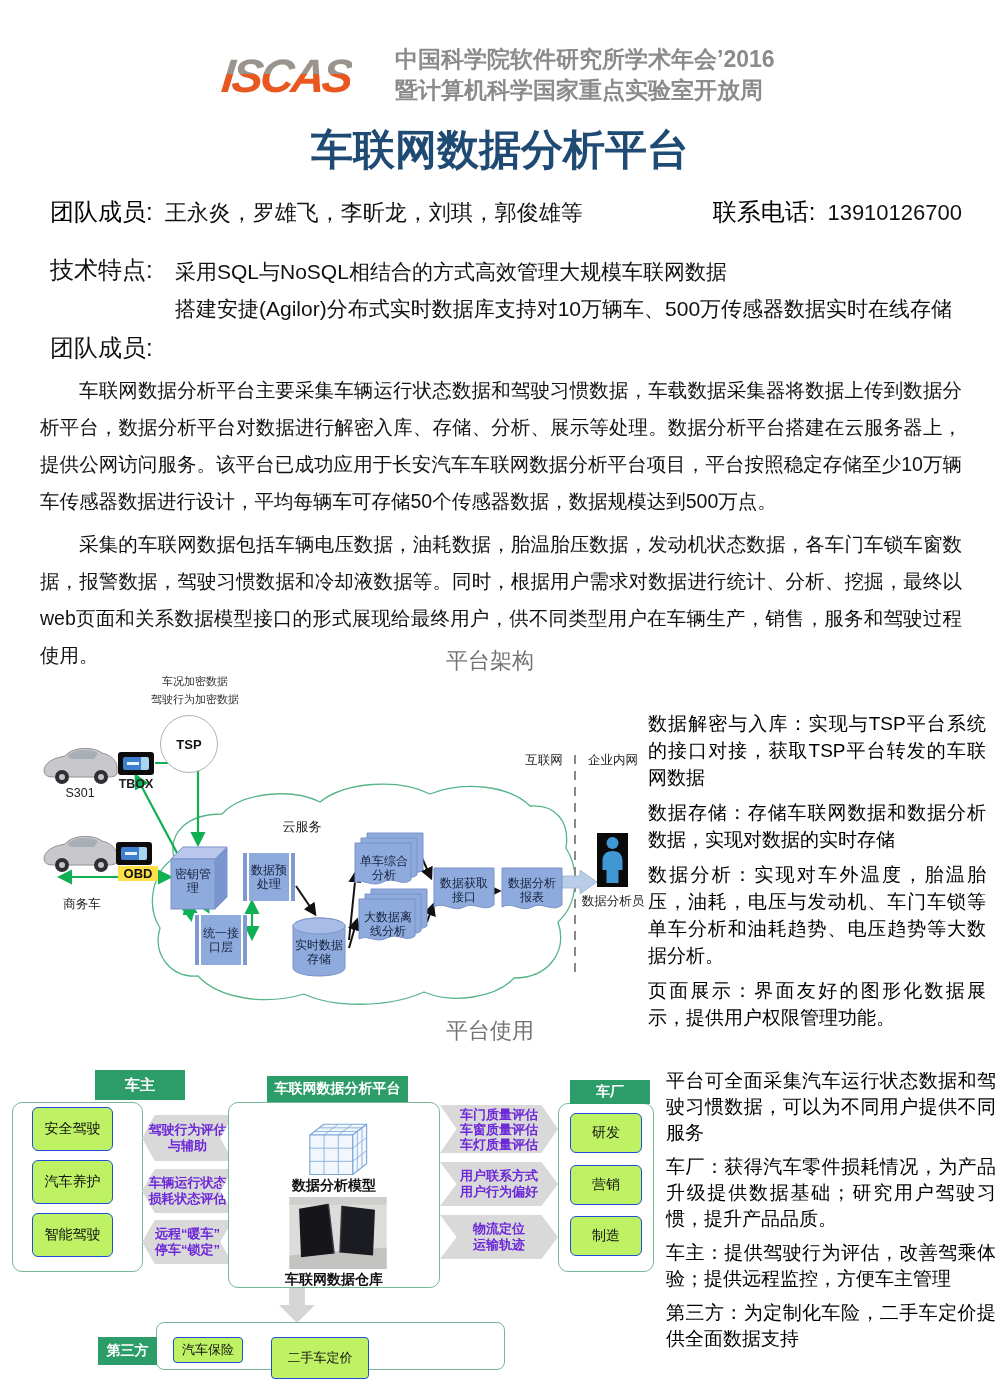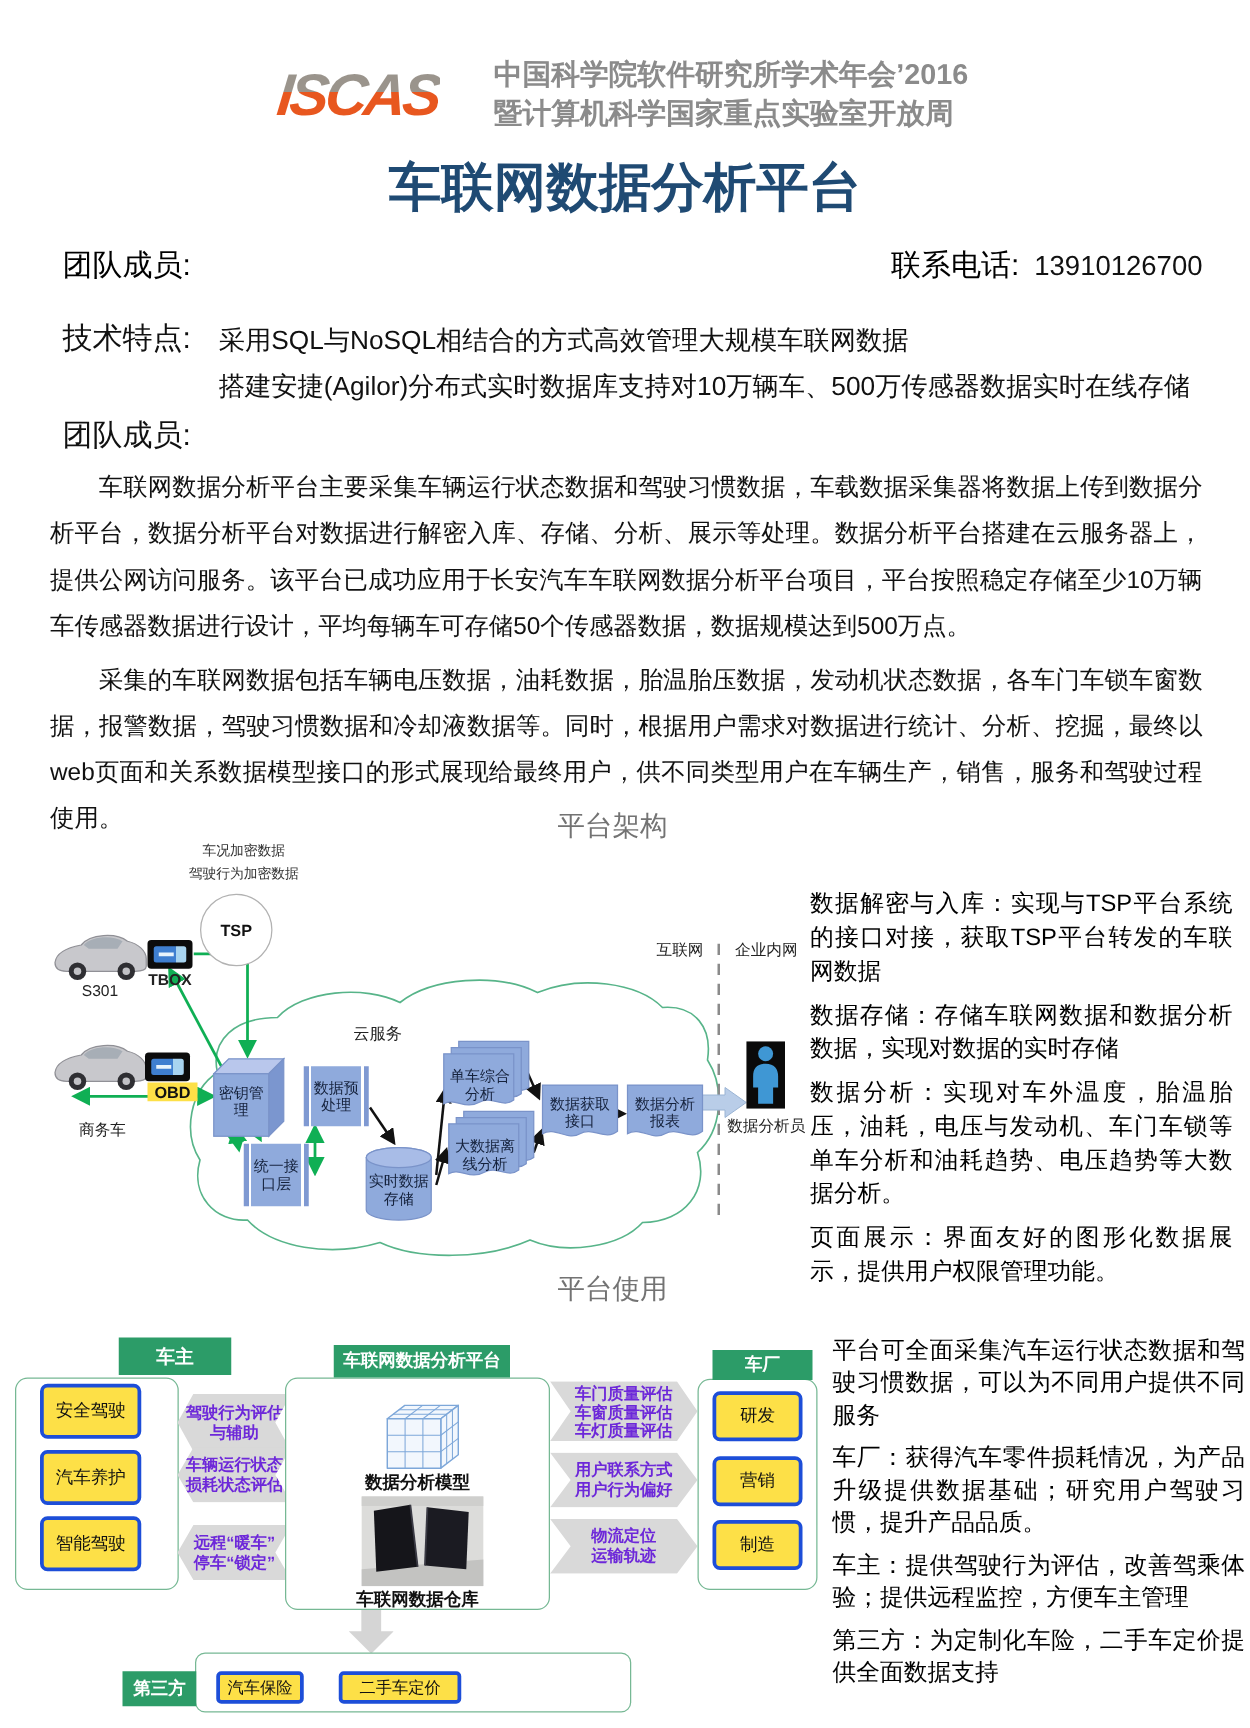--- a/index.html
+++ b/index.html
@@ -64,21 +64,21 @@
   .notes{position:absolute;font-size:19px;color:#000;}
   #arch-notes{left:648px;top:710px;width:338px;line-height:27px;}
   #usage-notes{left:666px;top:1068px;width:330px;line-height:26px;}
   .notes p{margin:0 0 8px 0;text-align:justify;}
 
   
   #usage{position:absolute;left:0;top:1050px;width:1000px;height:332px;}
   .ghead{position:absolute;background:#2c9c68;color:#fff;display:flex;align-items:center;
         justify-content:center;font-weight:600;z-index:2;}
   .gbox{position:absolute;background:#fff;border:1.5px solid #76b894;border-radius:10px;z-index:1;}
-  .witem{position:absolute;background:#fde047;border:3px solid #1d4ed8;border-radius:6px;
+  .witem{position:absolute;background:#bef264;border:1px solid #1d4ed8;border-radius:6px;
         display:flex;align-items:center;justify-content:center;font-size:14px;z-index:2;}
   .chev{position:absolute;background:#d9d9d9;display:flex;flex-direction:column;align-items:center;
         justify-content:center;font-size:13px;line-height:16px;font-weight:600;color:#6d28d9;z-index:1;}
   .chev-left{clip-path:polygon(14% 0,100% 0,86% 50%,100% 100%,14% 100%,0 50%);}
   .chev-right{clip-path:polygon(0 0,86% 0,100% 50%,86% 100%,0 100%,14% 50%);}
   .down-arrow{position:absolute;left:279px;top:233px;width:36px;height:40px;background:#d5d5d5;
         clip-path:polygon(28% 0,72% 0,72% 55%,100% 55%,50% 100%,0 55%,28% 55%);}
   .center-label{position:absolute;text-align:center;font-size:14px;font-weight:bold;color:#111;z-index:2;}
   .dots{position:absolute;left:385px;top:286px;width:40px;text-align:center;font-size:14px;
         font-weight:bold;color:#444;letter-spacing:2px;}
@@ -90,20 +90,21 @@
 
   <div class="logo" data-name="iscas-logo">ISCAS</div>
   <div class="org" data-name="org-header">
     <div data-name="org-line1">中国科学院软件研究所学术年会’2016</div>
     <div data-name="org-line2">暨计算机科学国家重点实验室开放周</div>
   </div>
   <h1 class="main-title" data-name="poster-title">车联网数据分析平台</h1>
 
   <div class="meta-row" data-name="team-contact-row">
     <span class="meta-label" data-name="team-label">团队成员:</span>
+    <span class="meta-value" data-name="team-members">王永炎，罗雄飞，李昕龙，刘琪，郭俊雄等</span>
     <span class="meta-label phone" data-name="phone-label">联系电话:</span>
     <span class="meta-value" data-name="phone-number">13910126700</span>
   </div>
   <div class="tech-label" data-name="tech-label">技术特点:</div>
   <div class="tech-line1" data-name="tech-point-1">采用SQL与NoSQL相结合的方式高效管理大规模车联网数据</div>
   <div class="tech-line2" data-name="tech-point-2">搭建安捷(Agilor)分布式实时数据库支持对10万辆车、500万传感器数据实时在线存储</div>
 
   <div class="intro-heading" data-name="intro-heading">团队成员:</div>
   <div class="intro-paragraphs" data-name="intro-paragraphs">
     <p data-name="intro-paragraph-1">车联网数据分析平台主要采集车辆运行状态数据和驾驶习惯数据，车载数据采集器将数据上传到数据分析平台，数据分析平台对数据进行解密入库、存储、分析、展示等处理。数据分析平台搭建在云服务器上，提供公网访问服务。该平台已成功应用于长安汽车车联网数据分析平台项目，平台按照稳定存储至少10万辆车传感器数据进行设计，平均每辆车可存储50个传感器数据，数据规模达到500万点。</p>
@@ -299,21 +300,21 @@
     <div class="ghead" style="left:95px;top:20px;width:90px;height:30px;font-size:15px;" data-name="owner-header">车主</div>
     <div class="gbox" style="left:12px;top:52px;width:131px;height:170px;" data-name="owner-container"></div>
     <div class="witem" style="left:32px;top:57px;width:81px;height:44px;" data-name="owner-item-safe-driving">安全驾驶</div>
     <div class="witem" style="left:32px;top:110px;width:81px;height:44px;" data-name="owner-item-car-maintenance">汽车养护</div>
     <div class="witem" style="left:32px;top:163px;width:81px;height:44px;" data-name="owner-item-smart-driving">智能驾驶</div>
 
     <div class="chev chev-left" style="left:142px;top:65px;width:91px;height:46px;" data-name="arrow-driving-evaluation">
       <span data-name="arrow-line">驾驶行为评估</span>
       <span data-name="arrow-line">与辅助</span>
     </div>
-    <div class="chev chev-left" style="left:142px;top:108px;width:91px;height:44px;" data-name="arrow-running-state">
+    <div class="chev chev-left" style="left:142px;top:119px;width:91px;height:44px;" data-name="arrow-running-state">
       <span data-name="arrow-line">车辆运行状态</span>
       <span data-name="arrow-line">损耗状态评估</span>
     </div>
     <div class="chev chev-left" style="left:142px;top:170px;width:91px;height:44px;" data-name="arrow-remote-control">
       <span data-name="arrow-line">远程“暖车”</span>
       <span data-name="arrow-line">停车“锁定”</span>
     </div>
 
     <div class="ghead" style="left:267px;top:26px;width:141px;height:26px;font-size:14px;" data-name="platform-header">车联网数据分析平台</div>
     <div class="gbox" style="left:228px;top:52px;width:212px;height:186px;" data-name="platform-container"></div>
@@ -369,21 +370,21 @@
     <div class="ghead" style="left:570px;top:30px;width:80px;height:24px;font-size:14px;" data-name="factory-header">车厂</div>
     <div class="gbox" style="left:558px;top:53px;width:96px;height:169px;" data-name="factory-container"></div>
     <div class="witem" style="left:570px;top:63px;width:72px;height:40px;" data-name="factory-item-rd">研发</div>
     <div class="witem" style="left:570px;top:115px;width:72px;height:40px;" data-name="factory-item-marketing">营销</div>
     <div class="witem" style="left:570px;top:166px;width:72px;height:40px;" data-name="factory-item-manufacturing">制造</div>
 
     <div class="down-arrow" data-name="down-arrow"></div>
     <div class="gbox" style="left:156px;top:272px;width:349px;height:48px;border-radius:8px;" data-name="third-party-container"></div>
     <div class="ghead" style="left:98px;top:287px;width:59px;height:28px;font-size:14px;" data-name="third-party-header">第三方</div>
     <div class="witem" style="left:173px;top:287px;width:70px;height:26px;font-size:13px;border-radius:4px;" data-name="third-party-item-insurance">汽车保险</div>
-    <div class="witem" style="left:271px;top:287px;width:98px;height:26px;font-size:13px;border-radius:4px;" data-name="third-party-item-used-car">二手车定价</div>
+    <div class="witem" style="left:271px;top:287px;width:98px;height:42px;font-size:13px;border-radius:4px;" data-name="third-party-item-used-car">二手车定价</div>
     <div class="dots" data-name="third-party-item-more">...</div>
   </div>
 
   <div class="notes" id="usage-notes" data-name="usage-notes">
     <p data-name="usage-note-overview">平台可全面采集汽车运行状态数据和驾驶习惯数据，可以为不同用户提供不同服务</p>
     <p data-name="usage-note-factory">车厂：获得汽车零件损耗情况，为产品升级提供数据基础；研究用户驾驶习惯，提升产品品质。</p>
     <p data-name="usage-note-owner">车主：提供驾驶行为评估，改善驾乘体验；提供远程监控，方便车主管理</p>
     <p data-name="usage-note-third-party">第三方：为定制化车险，二手车定价提供全面数据支持</p>
   </div>
 

